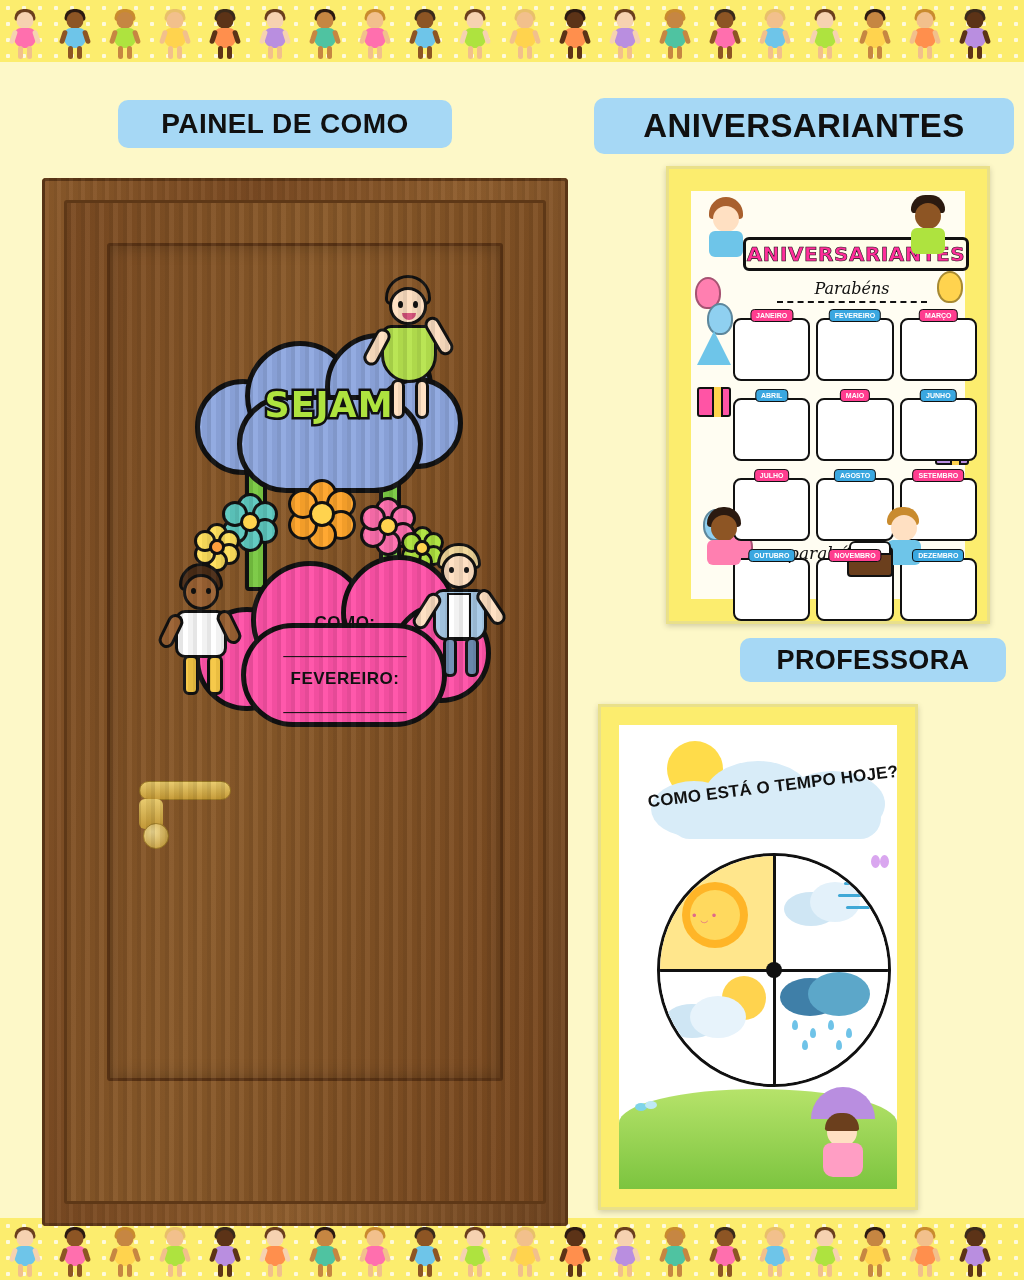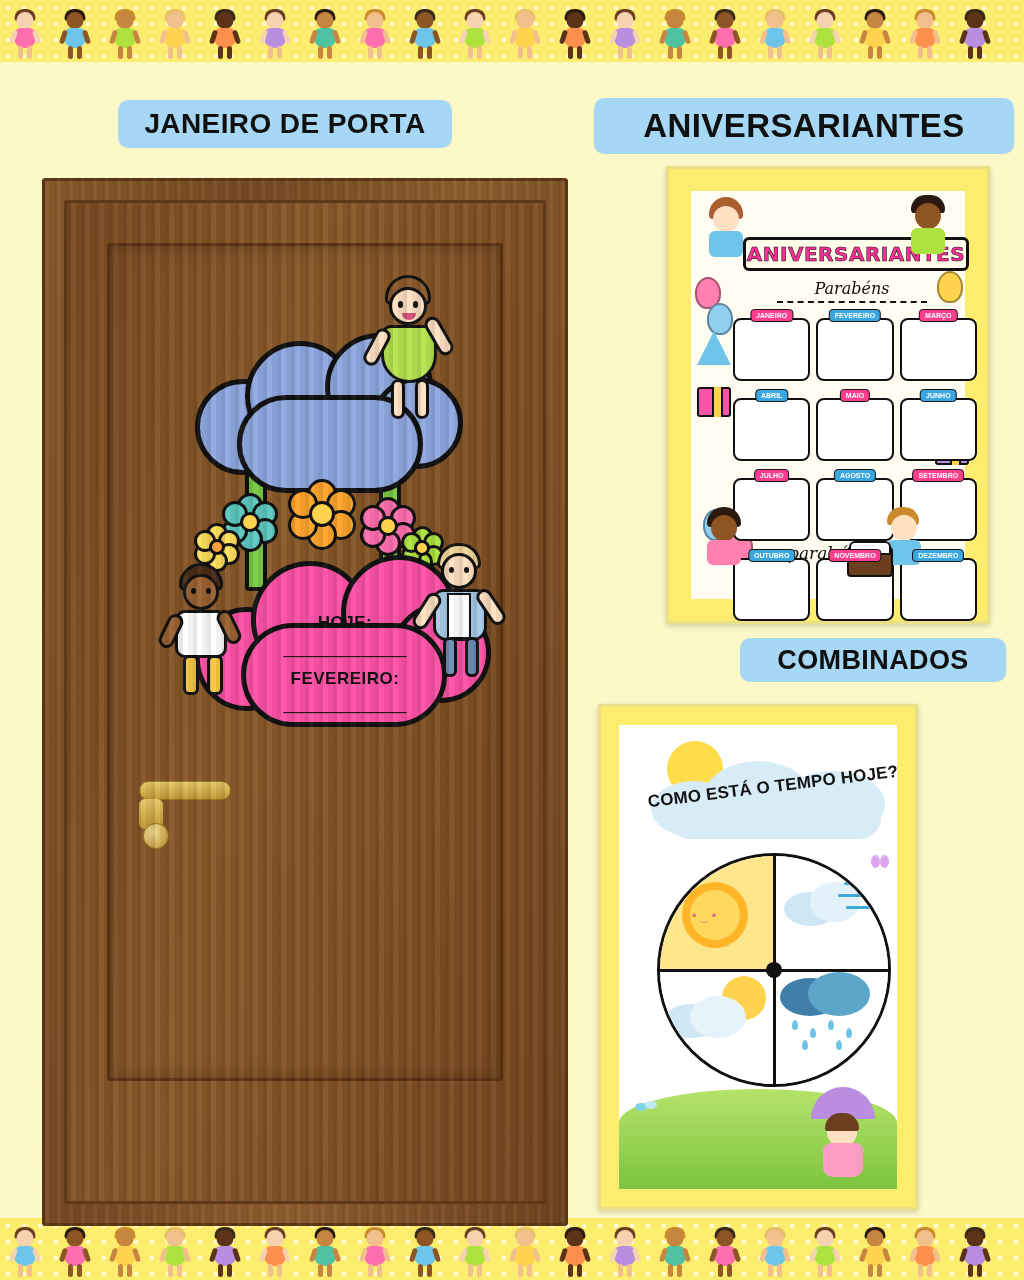--- a/index.html
+++ b/index.html
@@ -696,42 +696,43 @@
         <div class="hair" style="background:#3a2a1a"></div>
         <div class="head" style="background:#5c3317"></div>
         <div class="body" style="background:#b98ee0"></div>
         <div class="armL" style="background:#5c3317"></div>
         <div class="armR" style="background:#5c3317"></div>
         <div class="legL" style="background:#5c3317"></div>
         <div class="legR" style="background:#5c3317"></div>
       </div>
   </div>
 
-  <div class="label-pill" id="label-painel">JANEIRO DE PORTA</div>
+  <div class="label-pill" id="label-painel">PAINEL DE COMO</div>
   <div class="label-pill" id="label-aniver">ANIVERSARIANTES</div>
-  <div class="label-pill" id="label-combin">COMBINADOS</div>
+  <div class="label-pill" id="label-combin">PROFESSORA</div>
 
   <div class="door-wrap">
     <div class="door-frame"></div>
     <div class="door-inner">
       <div class="door-panel"></div>
       <div class="handle-bar"></div>
       <div class="handle-base"></div>
       <div class="handle-knob"></div>
 
       <div class="stem" style="left:178px; top:268px; height:120px;"></div>
       <div class="stem" style="left:312px; top:268px; height:120px;"></div>
 
       <div class="cloud-blue">
         <div class="blob" style="left:0;   top:46px;  width:96px;  height:96px;"></div>
         <div class="blob" style="left:50px; top:8px;  width:110px; height:110px;"></div>
         <div class="blob" style="left:130px;top:0;    width:108px; height:108px;"></div>
         <div class="blob" style="left:176px;top:44px; width:92px;  height:92px;"></div>
         <div class="blob" style="left:42px; top:62px; width:186px; height:98px;  border-radius:60px;"></div>
         <div class="cloud-text" style="top:52px;">
+          <div class="welcome-line">SEJAM</div>
         </div>
       </div>
 
       <div class="flower" style="left:152px; top:288px;">
         <div class="petal" style="background:#5ec9c0; transform:translate(0,-16px)"></div>
         <div class="petal" style="background:#5ec9c0; transform:translate(15px,-8px)"></div>
         <div class="petal" style="background:#5ec9c0; transform:translate(15px,9px)"></div>
         <div class="petal" style="background:#5ec9c0; transform:translate(0,17px)"></div>
         <div class="petal" style="background:#5ec9c0; transform:translate(-15px,9px)"></div>
         <div class="petal" style="background:#5ec9c0; transform:translate(-15px,-8px)"></div>
@@ -774,21 +775,21 @@
         <div class="core" style="width:16px;height:16px;margin:-8px 0 0 -8px;"></div>
       </div>
 
       <div class="cloud-pink">
         <div class="blob" style="left:0;   top:56px;  width:104px; height:104px;"></div>
         <div class="blob" style="left:56px; top:10px; width:118px; height:118px;"></div>
         <div class="blob" style="left:146px;top:4px;  width:116px; height:116px;"></div>
         <div class="blob" style="left:196px;top:52px; width:100px; height:100px;"></div>
         <div class="blob" style="left:46px; top:72px; width:206px; height:104px; border-radius:64px;"></div>
         <div class="cloud-text" style="top:62px;">
-          <div class="pink-field">HOJE:</div>
+          <div class="pink-field">COMO:</div>
           <div class="pink-dash" style="margin:6px 0 10px;">_____________</div>
           <div class="pink-field">FEVEREIRO:</div>
           <div class="pink-dash" style="margin-top:6px;">_____________</div>
         </div>
       </div>
 
       <div class="door-kid" style="left:300px; top:72px; width:90px; height:150px;">
         <div style="position:absolute;left:18px;top:0;width:46px;height:30px;background:#8b5a2b;border:3px solid #111;border-radius:24px 24px 6px 6px;"></div>
         <div style="position:absolute;left:22px;top:12px;width:38px;height:38px;background:#ffe0c2;border:3px solid #111;border-radius:50%;"></div>
         <div style="position:absolute;left:31px;top:26px;width:5px;height:7px;background:#111;border-radius:50%;"></div>

